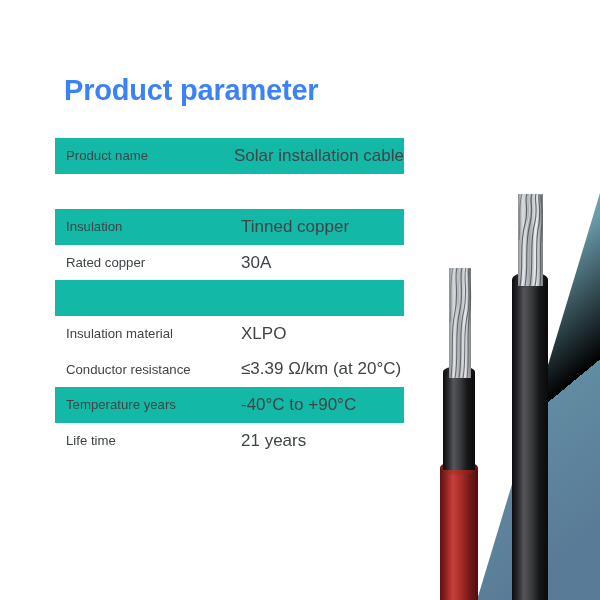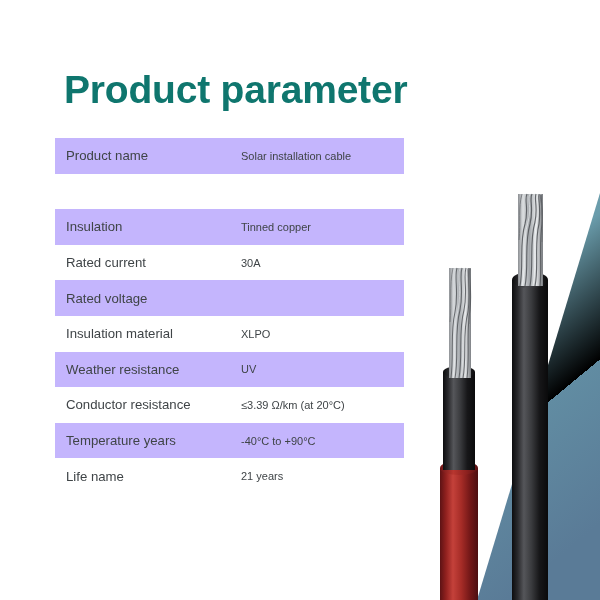--- a/index.html
+++ b/index.html
@@ -23,24 +23,24 @@
     position: absolute;
     inset: 0;
     z-index: 0;
   }
 
   
   .page-title {
     position: absolute;
     left: 64px;
     top: 70px;
-    font-size: 39px;
+    font-size: 29px;
     line-height: 40px;
     font-weight: bold;
-    color: #0f766e;
+    color: #3b82f6;
     letter-spacing: -0.2px;
     white-space: nowrap;
     z-index: 3;
   }
 
   
   .spec-table {
     position: absolute;
     left: 55px;
     top: 138px;
@@ -48,32 +48,32 @@
     z-index: 3;
   }
   .spec-row {
     position: relative;
     height: 35.6px;
     display: flex;
     align-items: center;
     background: transparent;
   }
   .spec-row.banded {
-    background: #c4b5fd;
+    background: #14b8a6;
   }
   .spec-label {
     box-sizing: border-box;
     width: 186px;
     padding-left: 11px;
     font-size: 13.2px;
     color: #3f4447;
     white-space: nowrap;
   }
   .spec-value {
-    font-size: 11px;
+    font-size: 17px;
     color: #3f4447;
     white-space: nowrap;
   }
 
   
   .cable { position: absolute; }
   .sheath-black {
     position: absolute;
     background:
       linear-gradient(90deg,
@@ -200,48 +200,43 @@
 
     <div class="spec-row">
     </div>
 
     <div class="spec-row banded">
       <div class="spec-label">Insulation</div>
       <div class="spec-value">Tinned copper</div>
     </div>
 
     <div class="spec-row">
-      <div class="spec-label">Rated current</div>
+      <div class="spec-label">Rated copper</div>
       <div class="spec-value">30A</div>
     </div>
 
     <div class="spec-row banded">
-      <div class="spec-label">Rated voltage</div>
     </div>
 
     <div class="spec-row">
       <div class="spec-label">Insulation material</div>
       <div class="spec-value">XLPO</div>
     </div>
 
-    <div class="spec-row banded">
-      <div class="spec-label">Weather resistance</div>
-      <div class="spec-value">UV</div>
-    </div>
 
     <div class="spec-row">
       <div class="spec-label">Conductor resistance</div>
       <div class="spec-value">≤3.39 Ω/km (at 20°C)</div>
     </div>
 
     <div class="spec-row banded">
       <div class="spec-label">Temperature years</div>
       <div class="spec-value">-40°C to +90°C</div>
     </div>
 
     <div class="spec-row">
-      <div class="spec-label">Life name</div>
+      <div class="spec-label">Life time</div>
       <div class="spec-value">21 years</div>
     </div>
 
   </div>
 
 </div>
 
 </body></html>

